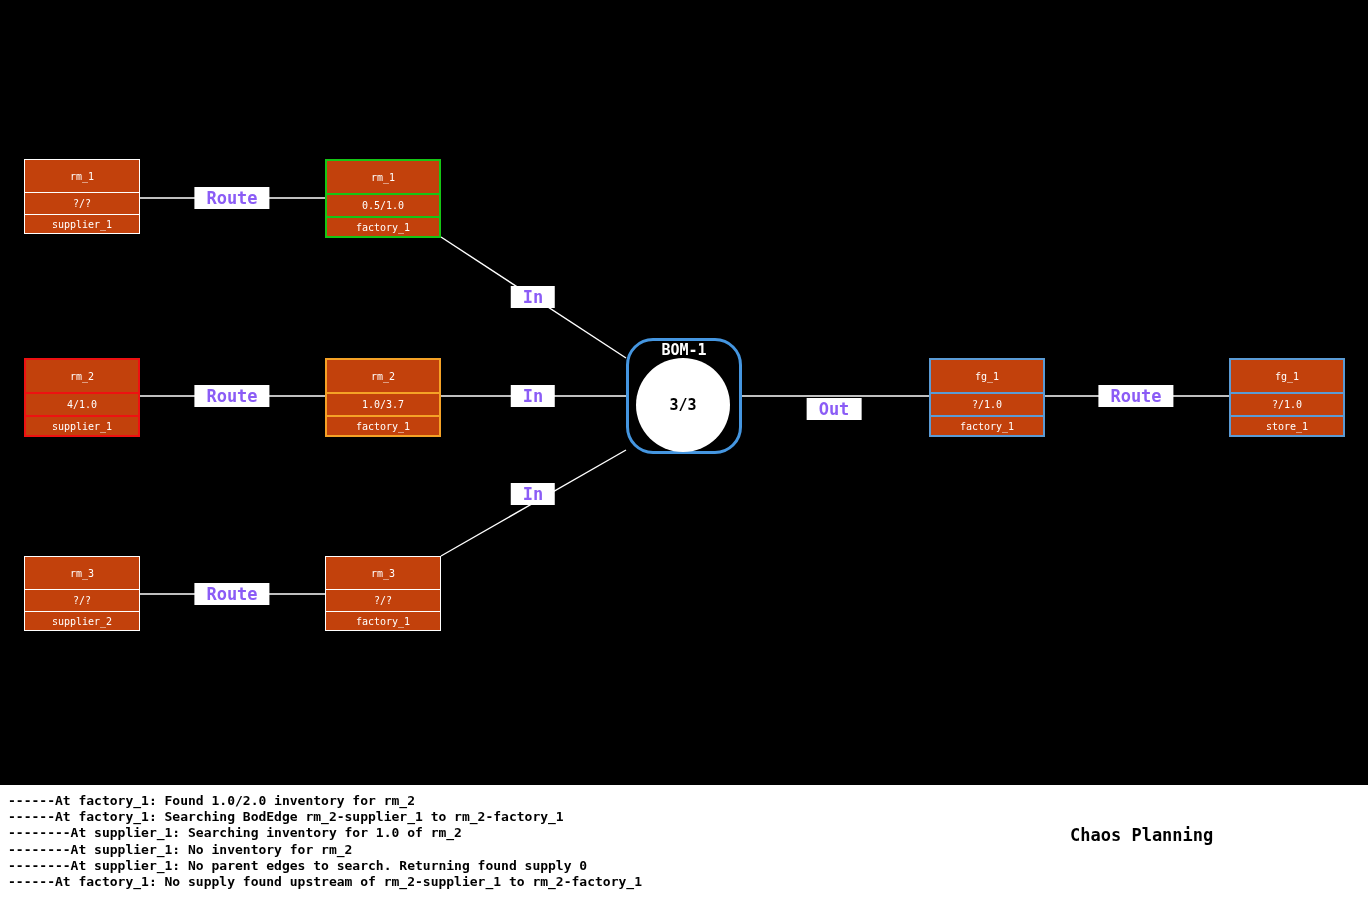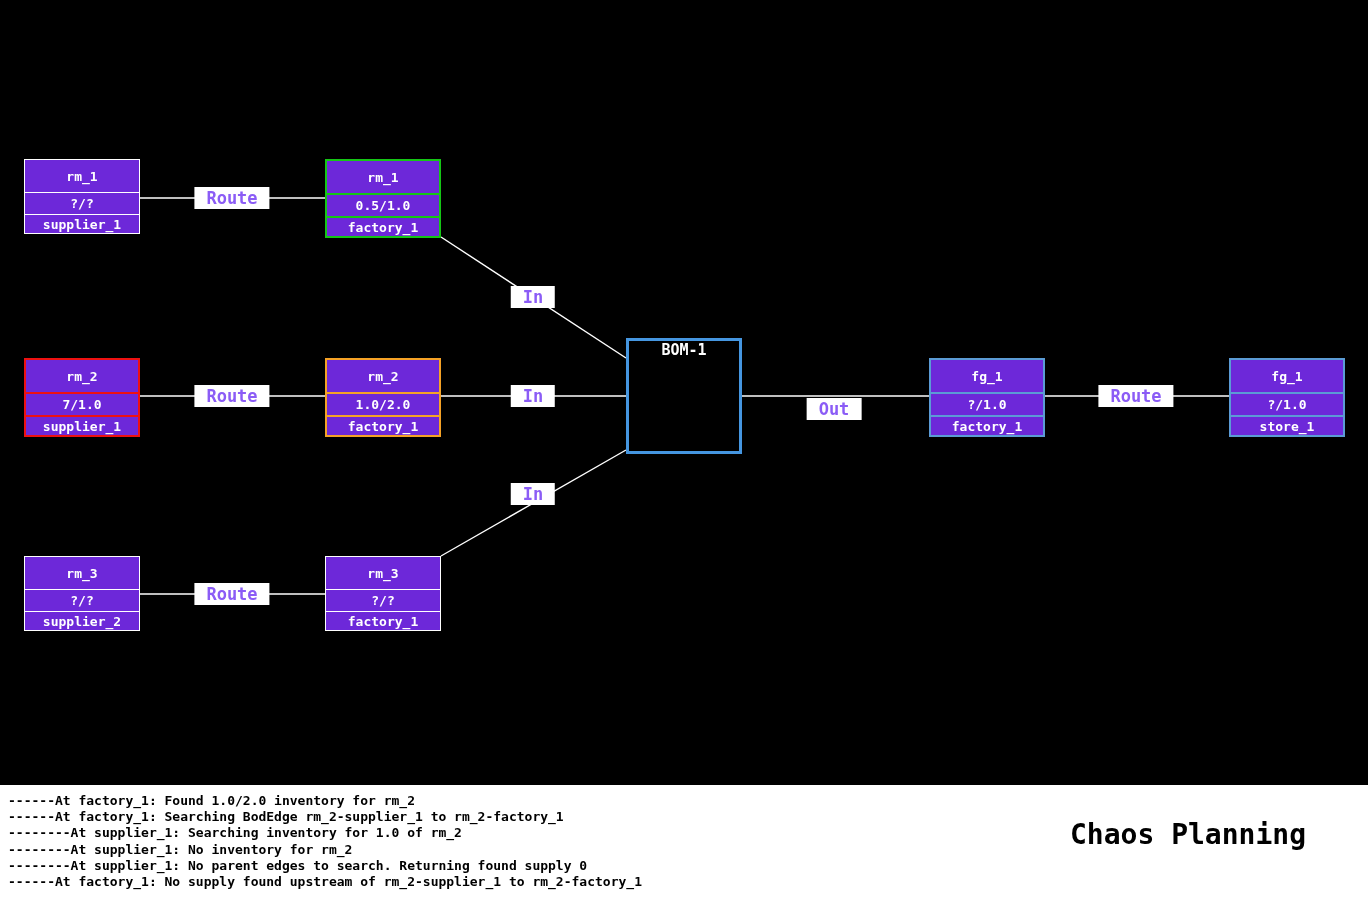--- a/index.html
+++ b/index.html
@@ -6,23 +6,23 @@
   body{
     width:1368px;height:912px;position:relative;overflow:hidden;
     background:#000;
     font-family:"DejaVu Sans Mono", monospace;
   }
   #diagram{position:absolute;left:0;top:0;width:1368px;height:785px;}
   #edges-svg{position:absolute;left:0;top:0;}
   
   .node{
     position:absolute;width:116px;box-sizing:border-box;
-    background:#6d28d9;color:#fff;text-align:center;
+    background:#c2410c;color:#fff;text-align:center;
     border:2px solid var(--bc,#fff);
-    font-weight:bold;font-size:13px;
+    font-weight:normal;font-size:10px;
   }
   .node .nrow{display:flex;align-items:center;justify-content:center;}
   .node .row-title{height:32px;}
   .node .row-inv{height:21px;border-top:2px solid var(--bc,#fff);}
   .node .row-loc{height:18px;border-top:2px solid var(--bc,#fff);}
   .node.thin{border-width:1px;}
   .node.thin .row-inv,.node.thin .row-loc{border-top-width:1px;}
   
   .bom-node{
     position:absolute;left:626px;top:338px;width:116px;height:116px;
@@ -45,21 +45,21 @@
   
   .bottom-panel{
     position:absolute;left:0;top:785px;width:1368px;height:127px;
     background:#fff;color:#000;
   }
   .log{
     position:absolute;left:8px;top:8px;
     font-weight:bold;font-size:13px;line-height:16.2px;white-space:pre;
   }
   .branding{position:absolute;left:1070px;top:822px;color:#000;}
-  .brand-title{font-weight:bold;font-size:28px;line-height:26px;white-space:pre;}
+  .brand-title{font-weight:bold;font-size:17px;line-height:26px;white-space:pre;}
   .brand-subtitle{font-weight:bold;font-size:18px;line-height:20px;white-space:pre;}
 </style>
 </head>
 <body>
 
 <div id="diagram">
   <svg id="edges-svg" width="1368" height="785">
       <line x1="140" y1="198" x2="325" y2="198" stroke="#ffffff" stroke-width="1.4"></line>
       <line x1="140" y1="396" x2="325" y2="396" stroke="#ffffff" stroke-width="1.4"></line>
       <line x1="140" y1="594" x2="325" y2="594" stroke="#ffffff" stroke-width="1.4"></line>
@@ -75,26 +75,26 @@
         <div class="nrow row-inv">?/?</div>
         <div class="nrow row-loc">supplier_1</div>
       </div>
       <div class="node" style="left: 325px; top: 159px; --bc: #15c615;">
         <div class="nrow row-title">rm_1</div>
         <div class="nrow row-inv">0.5/1.0</div>
         <div class="nrow row-loc">factory_1</div>
       </div>
       <div class="node" style="left: 24px; top: 358px; --bc: #ee1111;">
         <div class="nrow row-title">rm_2</div>
-        <div class="nrow row-inv">7/1.0</div>
+        <div class="nrow row-inv">4/1.0</div>
         <div class="nrow row-loc">supplier_1</div>
       </div>
       <div class="node" style="left: 325px; top: 358px; --bc: #f5a226;">
         <div class="nrow row-title">rm_2</div>
-        <div class="nrow row-inv">1.0/2.0</div>
+        <div class="nrow row-inv">1.0/3.7</div>
         <div class="nrow row-loc">factory_1</div>
       </div>
       <div class="node thin" style="left: 24px; top: 556px; --bc: #ffffff;">
         <div class="nrow row-title">rm_3</div>
         <div class="nrow row-inv">?/?</div>
         <div class="nrow row-loc">supplier_2</div>
       </div>
       <div class="node thin" style="left: 325px; top: 556px; --bc: #ffffff;">
         <div class="nrow row-title">rm_3</div>
         <div class="nrow row-inv">?/?</div>
@@ -105,22 +105,25 @@
         <div class="nrow row-inv">?/1.0</div>
         <div class="nrow row-loc">factory_1</div>
       </div>
       <div class="node" style="left: 1229px; top: 358px; --bc: #5b9bd5;">
         <div class="nrow row-title">fg_1</div>
         <div class="nrow row-inv">?/1.0</div>
         <div class="nrow row-loc">store_1</div>
       </div>
     </div>
 
-  <div class="bom-node" style="border-color: rgb(69, 150, 224);">
+  <div class="bom-node" style="border-color: rgb(69, 150, 224); border-radius: 27px;">
     <div class="bom-title">BOM-1</div>
+    <div class="bom-circle">
+      <span>3/3</span>
+    </div>
   </div>
 
   <div id="labels">
       <div class="edge-label" style="left: 232px; top: 198px;">Route</div>
       <div class="edge-label" style="left: 232px; top: 396px;">Route</div>
       <div class="edge-label" style="left: 232px; top: 594px;">Route</div>
       <div class="edge-label" style="left: 533px; top: 297px;">In</div>
       <div class="edge-label" style="left: 533px; top: 396px;">In</div>
       <div class="edge-label" style="left: 533px; top: 494px;">In</div>
       <div class="edge-label" style="left: 834px; top: 409px;">Out</div>

